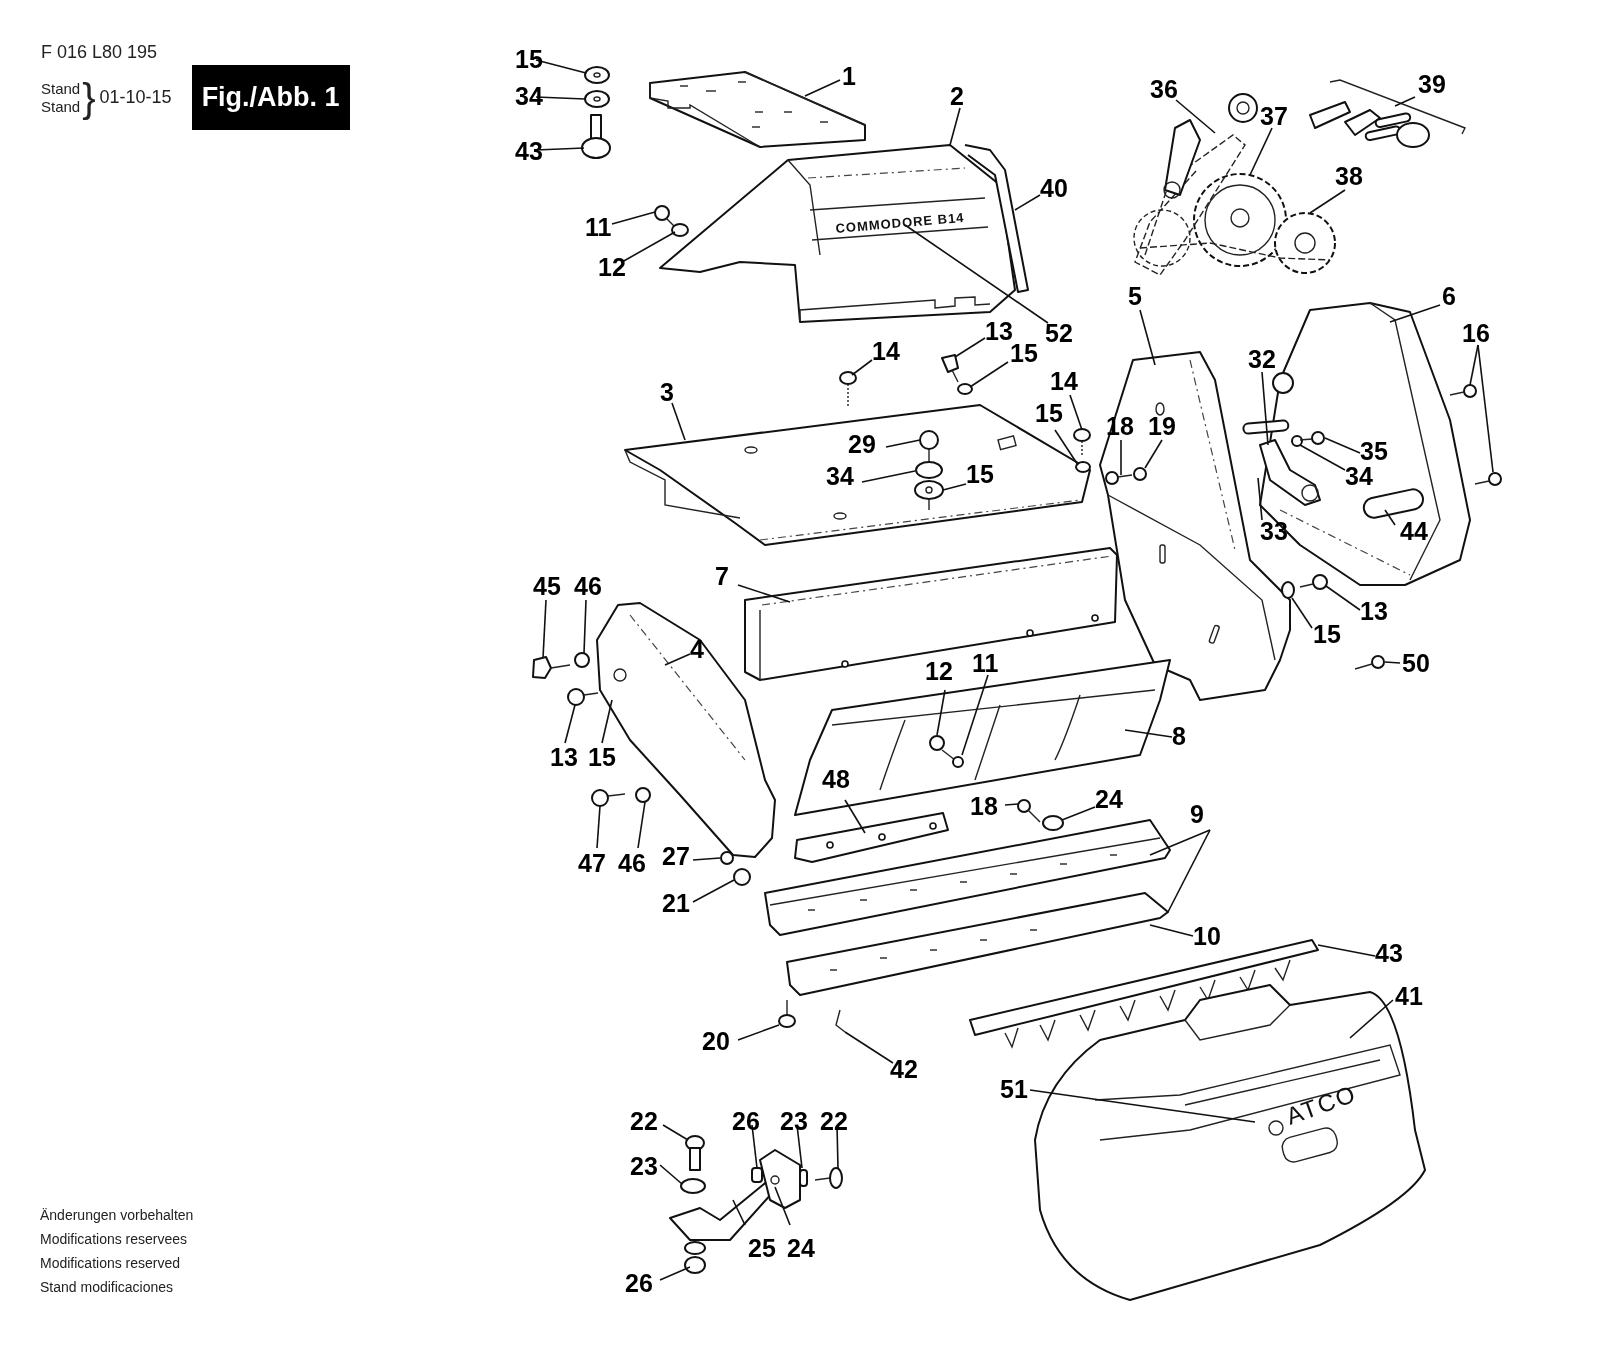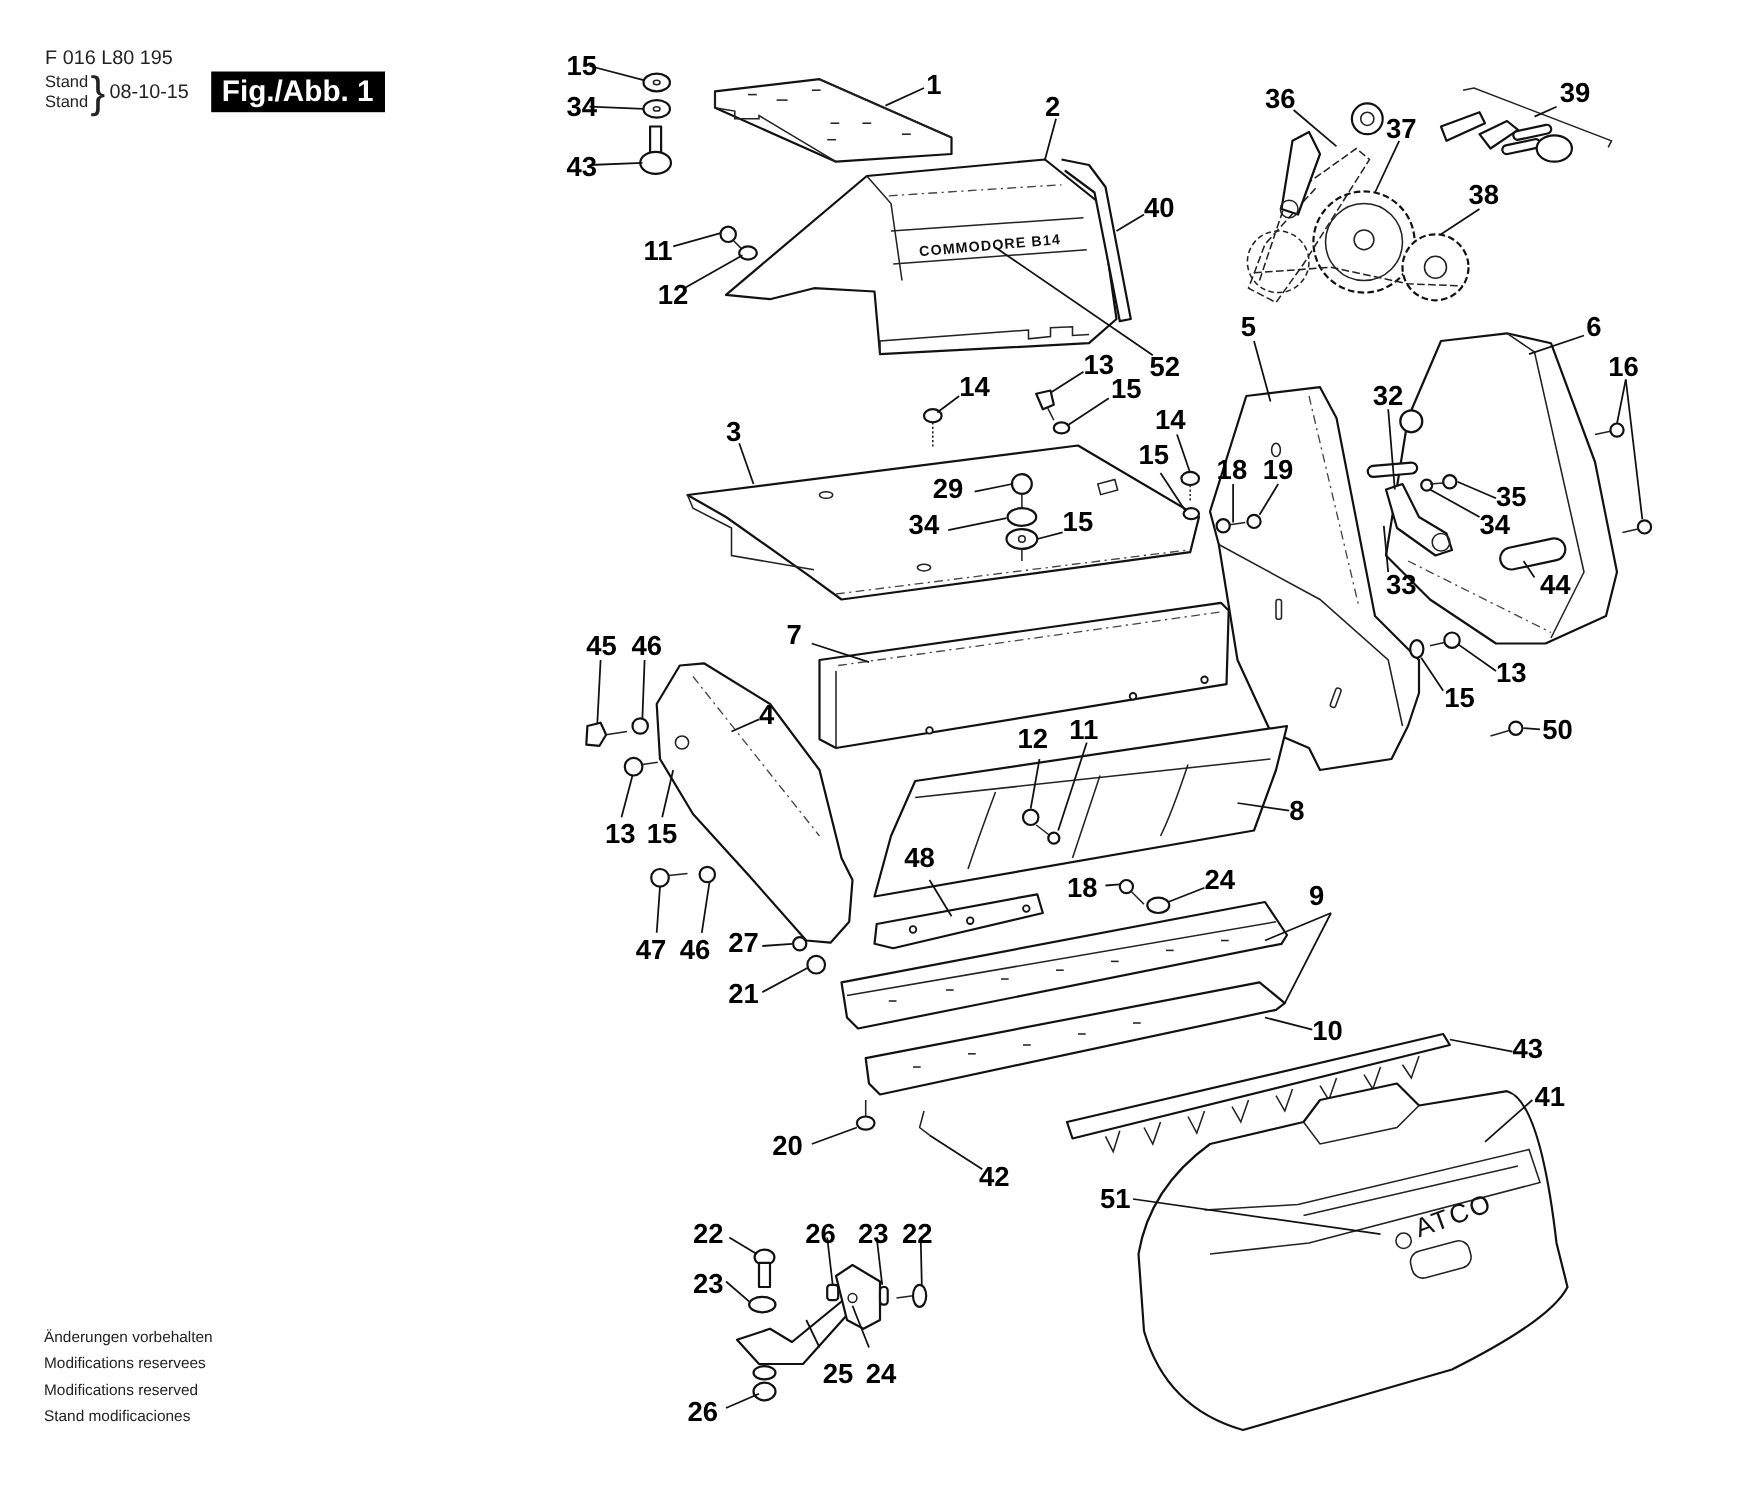--- a/index.html
+++ b/index.html
@@ -3,21 +3,21 @@
 <meta charset="utf-8">
 <style>
   html, body { margin: 0; padding: 0; background: #ffffff; }
   body { width: 1600px; height: 1357px; position: relative; overflow: hidden; font-family: "Liberation Sans", sans-serif; color: #111; }
   .header { position: absolute; left: 41px; top: 42px; }
   .docnum { font-size: 18px; color: #222; }
   .stand-row { display: flex; align-items: center; margin-top: 2px; }
   .stand-words { font-size: 15px; line-height: 18px; color: #222; }
   .brace { font-size: 40px; line-height: 36px; font-weight: 300; margin: 0 4px 0 2px; color: #222; }
   .date { font-size: 18px; color: #222; margin-right: 20px; }
-  .fig { background: #000; color: #fff; font-weight: bold; font-size: 27px; padding: 3px 10px; }
+  .fig { background: #000; color: #fff; font-weight: bold; font-size: 27px; padding: 17px 10px; }
   .footer { position: absolute; left: 40px; top: 1203px; font-size: 14px; line-height: 24px; color: #222; }
   svg#diagram { position: absolute; left: 0; top: 0; }
   svg .part { fill: #fff; stroke: #111; stroke-width: 2; stroke-linejoin: round; }
   svg .thin { fill: none; stroke: #222; stroke-width: 1.4; }
   svg .dash { fill: none; stroke: #444; stroke-width: 1.2; stroke-dasharray: 8 4 2 4; }
   svg .lead { stroke: #111; stroke-width: 1.6; fill: none; }
   svg .callout { font-family: "Liberation Sans", sans-serif; font-weight: bold; font-size: 25px; fill: #000; }
   svg .stamp { font-family: "Liberation Sans", sans-serif; font-size: 13px; font-weight: bold; fill: #111; letter-spacing: 1px; }
   svg .brand { font-family: "Liberation Sans", sans-serif; font-size: 24px; fill: #111; letter-spacing: 2px; }
   svg .hole { fill: #fff; stroke: #111; stroke-width: 1.6; }
@@ -26,21 +26,21 @@
 <body>
 
 <div class="header">
   <div class="docnum">F 016 L80 195</div>
   <div class="stand-row">
     <div class="stand-words">
       <div>Stand</div>
       <div>Stand</div>
     </div>
     <span class="brace">}</span>
-    <span class="date">08-10-15</span>
+    <span class="date">01-10-15</span>
     <span class="fig">Fig./Abb. 1</span>
   </div>
 </div>
 
 <div class="footer">
   <div>Änderungen vorbehalten</div>
   <div>Modifications reservees</div>
   <div>Modifications reserved</div>
   <div>Stand modificaciones</div>
 </div>

